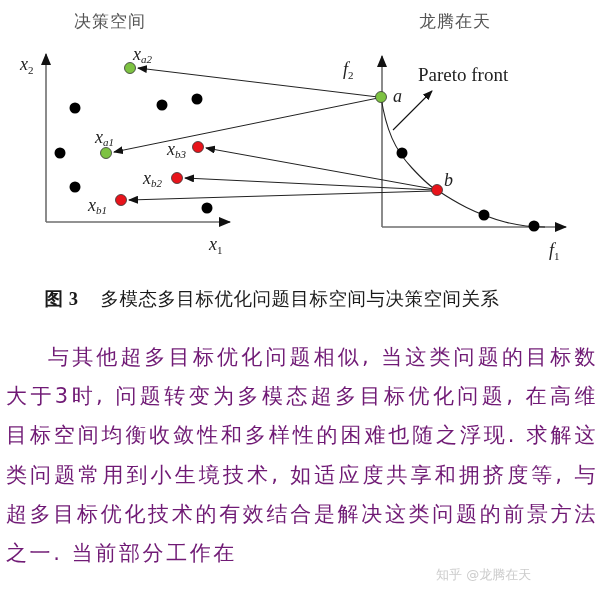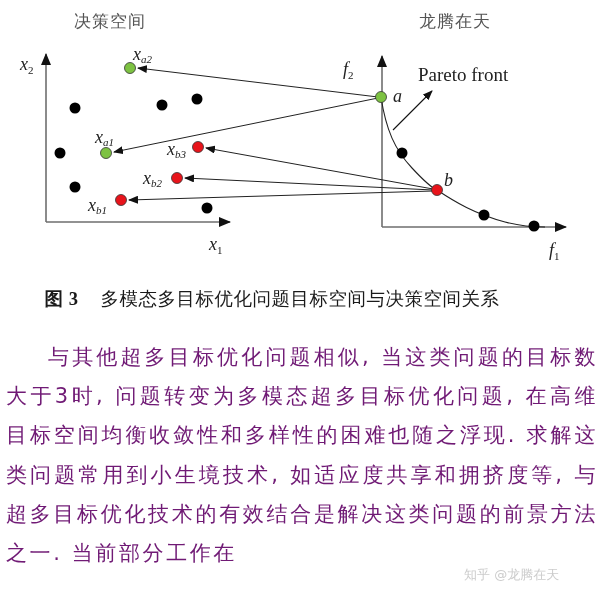--- a/index.html
+++ b/index.html
@@ -7,21 +7,21 @@
          font-family: "DejaVu Serif", "Liberation Serif", serif; color: #1a1a1a; }
   #figure { position: absolute; left: 0; top: 0; width: 600px; height: 275px; }
   #figure svg { position: absolute; left: 0; top: 0; }
   .panel-title { position: absolute; font-family: "DejaVu Sans", sans-serif; font-size: 17px; color: #555; letter-spacing: 1px; }
   .caption { position: absolute; left: 0; top: 286px; width: 544px; text-align: center;
              font-family: "DejaVu Sans", sans-serif; font-size: 18.5px; color: #1a1a1a; letter-spacing: 0.5px; }
   .caption .fig-num { font-family: "Liberation Serif", serif; font-weight: bold; margin-right: 22px; }
   .body-text { position: absolute; left: 6px; top: 338px; width: 592px;
                font-family: "DejaVu Sans", sans-serif; font-size: 21px; line-height: 39.2px;
                color: #701a75; text-align: justify; text-indent: 42px; letter-spacing: 2.6px; }
-  .watermark { position: absolute; left: 464px; top: 566px; font-family: "DejaVu Sans", sans-serif;
+  .watermark { position: absolute; left: 436px; top: 566px; font-family: "DejaVu Sans", sans-serif;
                font-size: 13px; color: rgba(160,160,160,0.55); }
 </style>
 </head>
 <body>
 
 <div id="figure">
   <svg width="600" height="275" viewBox="0 0 600 275">
     <defs>
       <marker id="arr" markerWidth="10" markerHeight="8" refX="9" refY="4" orient="auto" markerUnits="userSpaceOnUse">
         <path d="M0,0 L10,4 L0,8 z" fill="#111"></path>

